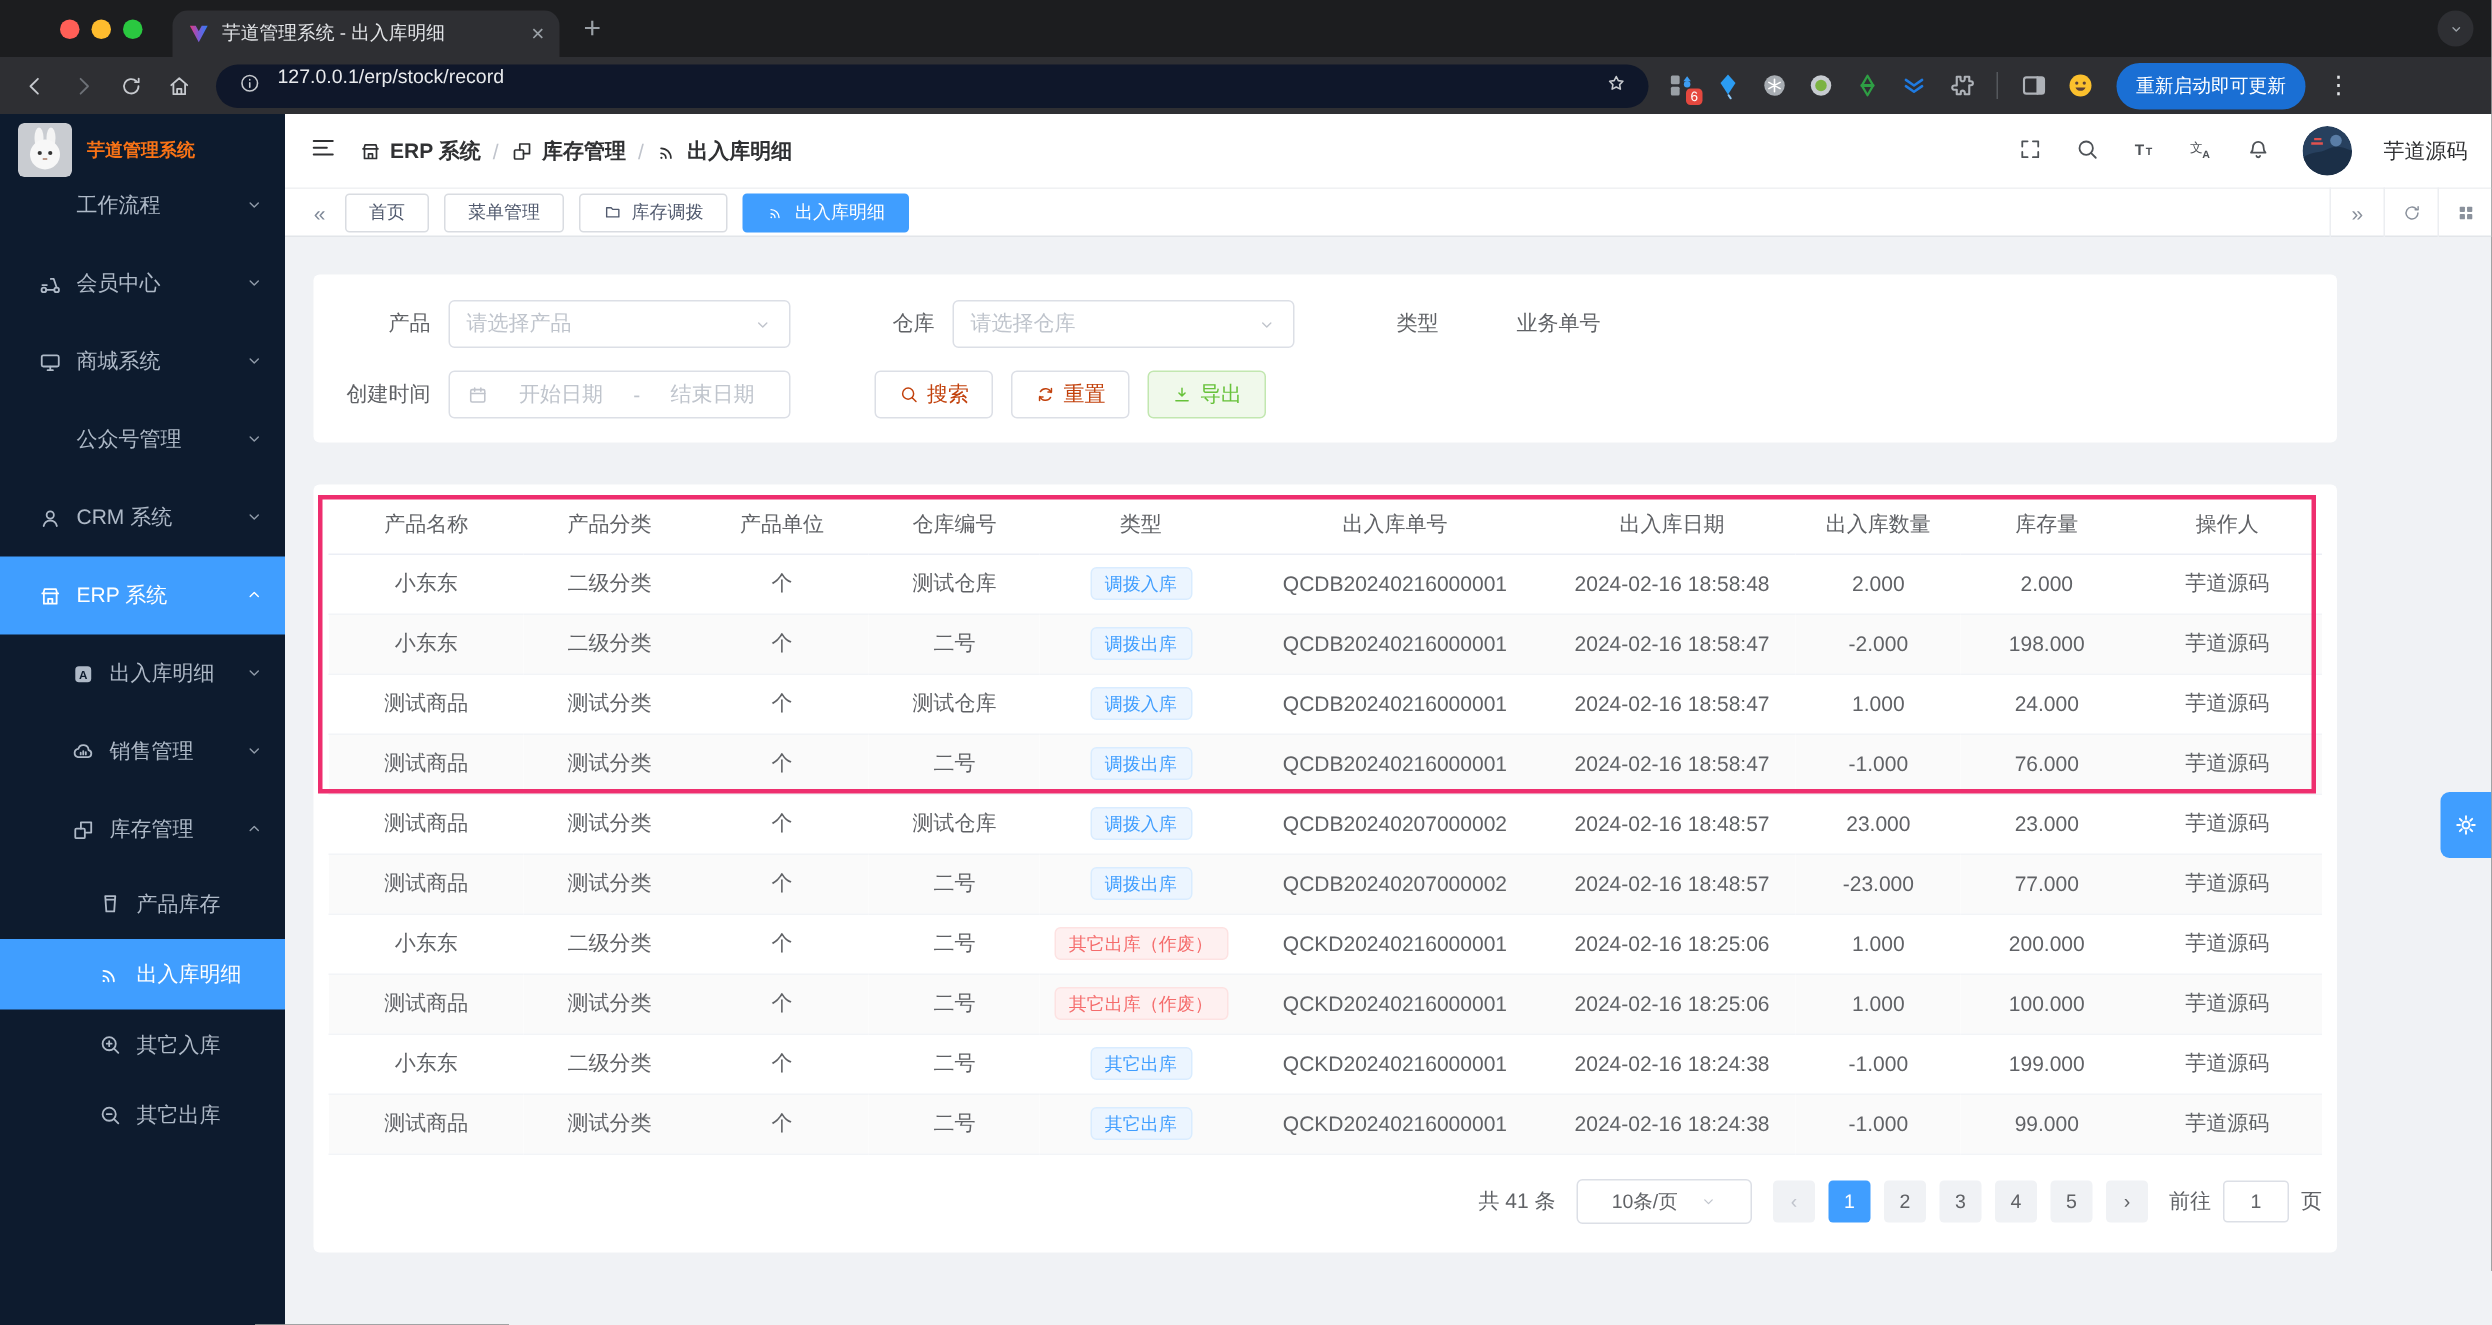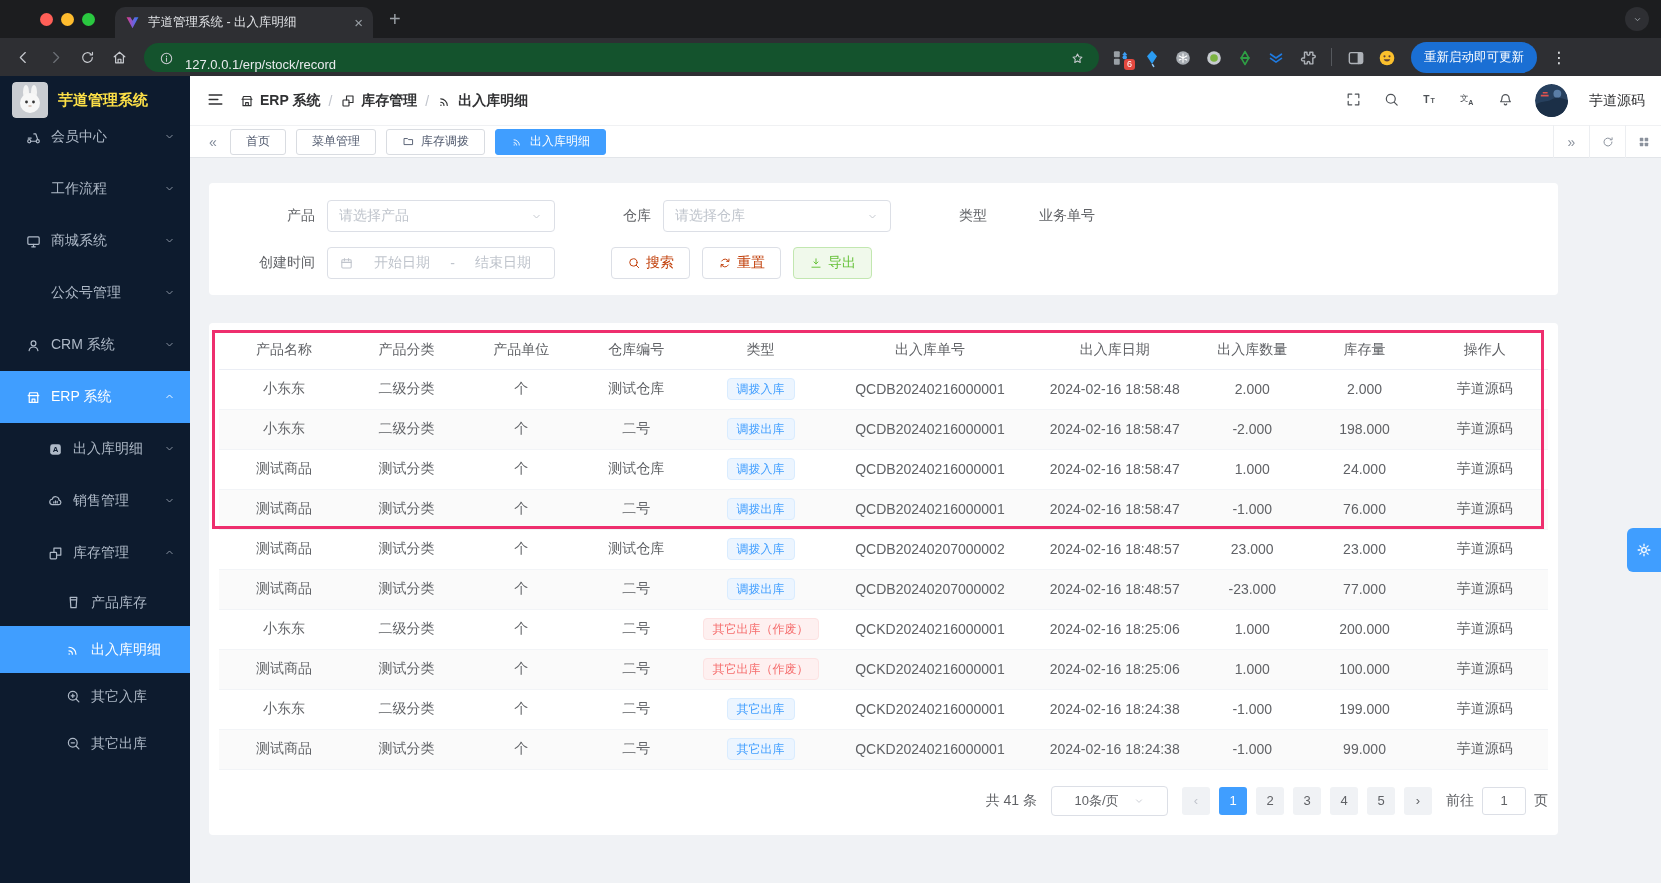--- a/index.html
+++ b/index.html
@@ -12,36 +12,36 @@
 .lights { display:flex; gap:8px; padding-left:40px; }
 .light { width:13px; height:13px; border-radius:50%; }
 .browser-tab { margin-left:20px; align-self:flex-end; width:258px; height:31px; background:#2e2f33; border-radius:10px 10px 0 0; display:flex; align-items:center; padding:0 10px; gap:8px; }
 .tab-title { color:#e3e5e8; font-size:12.5px; flex:1; white-space:nowrap; overflow:hidden; }
 .tab-close { color:#9aa0a6; font-size:15px; cursor:pointer; }
 .newtab { color:#9aa0a6; font-size:20px; margin-left:16px; line-height:1; }
 .strip-chev { margin-left:auto; margin-right:12px; width:24px; height:24px; border-radius:50%; background:#2e2f33; color:#9aa0a6; display:flex; align-items:center; justify-content:center; font-size:13px; }
 .chrome-toolbar { height:38px; background:#2e2f33; display:flex; align-items:center; padding:0 10px; gap:6px; }
 .tool-ic { width:26px; height:26px; display:flex; align-items:center; justify-content:center; color:#c6c9ce; font-size:17px; border-radius:50%; }
 .tool-ic.dim { color:#6d7177; }
-.url-pill { width:955px; height:29px; background:#14532d; border-radius:15px; display:flex; align-items:flex-end; padding:0 12px; gap:9px; margin:0 6px; }
+.url-pill { width:955px; height:29px; background:#0f172a; border-radius:15px; display:flex; align-items:flex-start; padding:0 12px; gap:9px; margin:0 6px; }
 .url-text { color:#e8eaed; font-size:13px; flex:1; }
 .url-pill .tool-ic { font-size:15px; width:20px; }
 .ext-row { display:flex; align-items:center; gap:11px; }
 .ext-ic { position:relative; width:20px; height:20px; font-size:20px; color:#aeb2b8; }
 .ext-badge { position:absolute; right:-4px; bottom:-3px; background:#e5483f; color:#fff; font-size:9px; border-radius:3px; padding:0 3px; line-height:11px; }
 .tool-sep { width:1px; height:18px; background:#55585d; margin:0 3px; }
 .update-pill { background:#1a6fd4; color:#fff; font-size:12.5px; padding:7px 13px; border-radius:16px; white-space:nowrap; margin-left:8px; }
 .dots-v { color:#e3e5e8; font-size:16px; margin:0 4px 0 8px; }
 
 
 .app { display:flex; height:807px; }
 .sidebar { width:190px; background:#0d1b2e; flex-shrink:0; display:flex; flex-direction:column; overflow:hidden; }
 .logo-row { height:48px; display:flex; align-items:center; padding:0 12px; gap:10px; flex-shrink:0; }
 .logo-img { width:36px; height:36px; border-radius:4px; }
-.logo-title { color:#fde047; font-size:15px; font-weight:bold; white-space:nowrap; }
+.logo-title { color:#f97316; font-size:12px; font-weight:bold; white-space:nowrap; }
 .menu { flex:1; overflow:hidden; }
 .m-item { position:relative; display:flex; align-items:center; color:#aeb9c7; font-size:14px; cursor:pointer; }
 .m-item.lv1 { height:52px; padding-left:24px; }
 .m-item.lv2 { height:52px; padding-left:46px; }
 .m-item.lv3 { height:47px; padding-left:64px; }
 .m-item:first-child { margin-top:-13px; }
 .mi-ic { width:18px; font-size:17px; display:inline-flex; justify-content:center; margin-right:9px; flex-shrink:0; }
 .mi-label { white-space:nowrap; }
 .mi-chev { position:absolute; right:14px; font-size:13px; color:#8f9aa8; }
 .m-item.active { background:#409eff; color:#fff; }
@@ -61,21 +61,21 @@
 .tabsbar { height:33px; background:#fff; border-top:1px solid #f0f1f3; border-bottom:1px solid #e2e5e9; display:flex; align-items:center; padding-left:10px; }
 .tb-arrow { width:26px; text-align:center; color:#808a99; font-size:14px; }
 .pt-tabs { display:flex; gap:10px; margin-left:4px; }
 .pt-tab { height:26px; border:1px solid #d9dce1; border-radius:3px; background:#fff; padding:0 15px; font-size:12px; color:#515a6e; display:flex; align-items:center; gap:6px; cursor:pointer; white-space:nowrap; }
 .pt-tab .ic { font-size:13px; }
 .pt-tab.active { background:#409eff; border-color:#409eff; color:#fff; }
 .tb-right { margin-left:auto; display:flex; height:33px; }
 .tb-btn { width:36px; border-left:1px solid #eceef1; display:flex; align-items:center; justify-content:center; color:#8a919c; font-size:14px; }
 
 .content { flex:1; position:relative; padding:25px 103px 0 19px; }
-.filter-card { background:#fff; border-radius:4px; height:112px; padding:17px 36px; }
+.filter-card { background:#fff; border-radius:4px; height:112px; padding:17px 8px; }
 .f-row { display:flex; align-items:center; }
 .f-row + .f-row { margin-top:15px; }
 .f-group { display:flex; align-items:center; margin-right:26px; }
 .f-label { width:70px; text-align:right; margin-right:12px; font-size:14px; color:#606266; white-space:nowrap; }
 .sel, .inp, .date-range { width:228px; height:32px; border:1px solid #dcdfe6; border-radius:4px; background:#fff; display:flex; align-items:center; padding:0 11px; font-size:14px; color:#bfc4cc; }
 .sel .ph, .inp .ph { flex:1; }
 .sel .ic { color:#c0c4cc; font-size:13px; }
 .date-range { gap:8px; }
 .date-range .ic { color:#c0c4cc; font-size:15px; }
 .dr-ph { flex:1; text-align:center; }
@@ -237,35 +237,35 @@
               <circle cx="18" cy="21" r="10" fill="#f7f7f7"></circle>
               <circle cx="14.5" cy="20" r="1.4" fill="#333"></circle>
               <circle cx="21.5" cy="20" r="1.4" fill="#333"></circle>
               <path d="M16.5 24h3" stroke="#b98" stroke-width="1.2"></path>
             </svg>
         </span>
         <span class="logo-title">芋道管理系统</span>
       </div>
       <div class="menu" id="sidebar-menu">
           <div class="m-item lv1">
+            <span class="mi-ic"></span>
+            <span class="mi-label">工作流程</span>
+            <span class="mi-chev"><svg class="ic" viewBox="0 0 24 24" fill="none" stroke="currentColor" stroke-width="1.7" stroke-linecap="round" stroke-linejoin="round">
+                <path d="M7 9.8l5 5 5-5"></path>
+              </svg></span>
+          </div>
+          <div class="m-item lv1">
             <span class="mi-ic">
               <svg class="ic" viewBox="0 0 24 24" fill="none" stroke="currentColor" stroke-width="1.7" stroke-linecap="round" stroke-linejoin="round">
                 <circle cx="6" cy="17.3" r="2.2"></circle>
                 <circle cx="18" cy="17.3" r="2.2"></circle>
                 <path d="M8.3 17.3h7.5M18 15 15.3 7h-2.8M4.6 12.8h4.2"></path>
               </svg>
             </span>
             <span class="mi-label">会员中心</span>
-            <span class="mi-chev"><svg class="ic" viewBox="0 0 24 24" fill="none" stroke="currentColor" stroke-width="1.7" stroke-linecap="round" stroke-linejoin="round">
-                <path d="M7 9.8l5 5 5-5"></path>
-              </svg></span>
-          </div>
-          <div class="m-item lv1">
-            <span class="mi-ic"></span>
-            <span class="mi-label">工作流程</span>
             <span class="mi-chev"><svg class="ic" viewBox="0 0 24 24" fill="none" stroke="currentColor" stroke-width="1.7" stroke-linecap="round" stroke-linejoin="round">
                 <path d="M7 9.8l5 5 5-5"></path>
               </svg></span>
           </div>
           <div class="m-item lv1">
             <span class="mi-ic">
               <svg class="ic" viewBox="0 0 24 24" fill="none" stroke="currentColor" stroke-width="1.7" stroke-linecap="round" stroke-linejoin="round">
                 <rect x="4" y="5.5" width="16" height="10.5" rx="1.5"></rect>
                 <path d="M9.5 19.5h5M12 16.2v3.3"></path>
               </svg>

